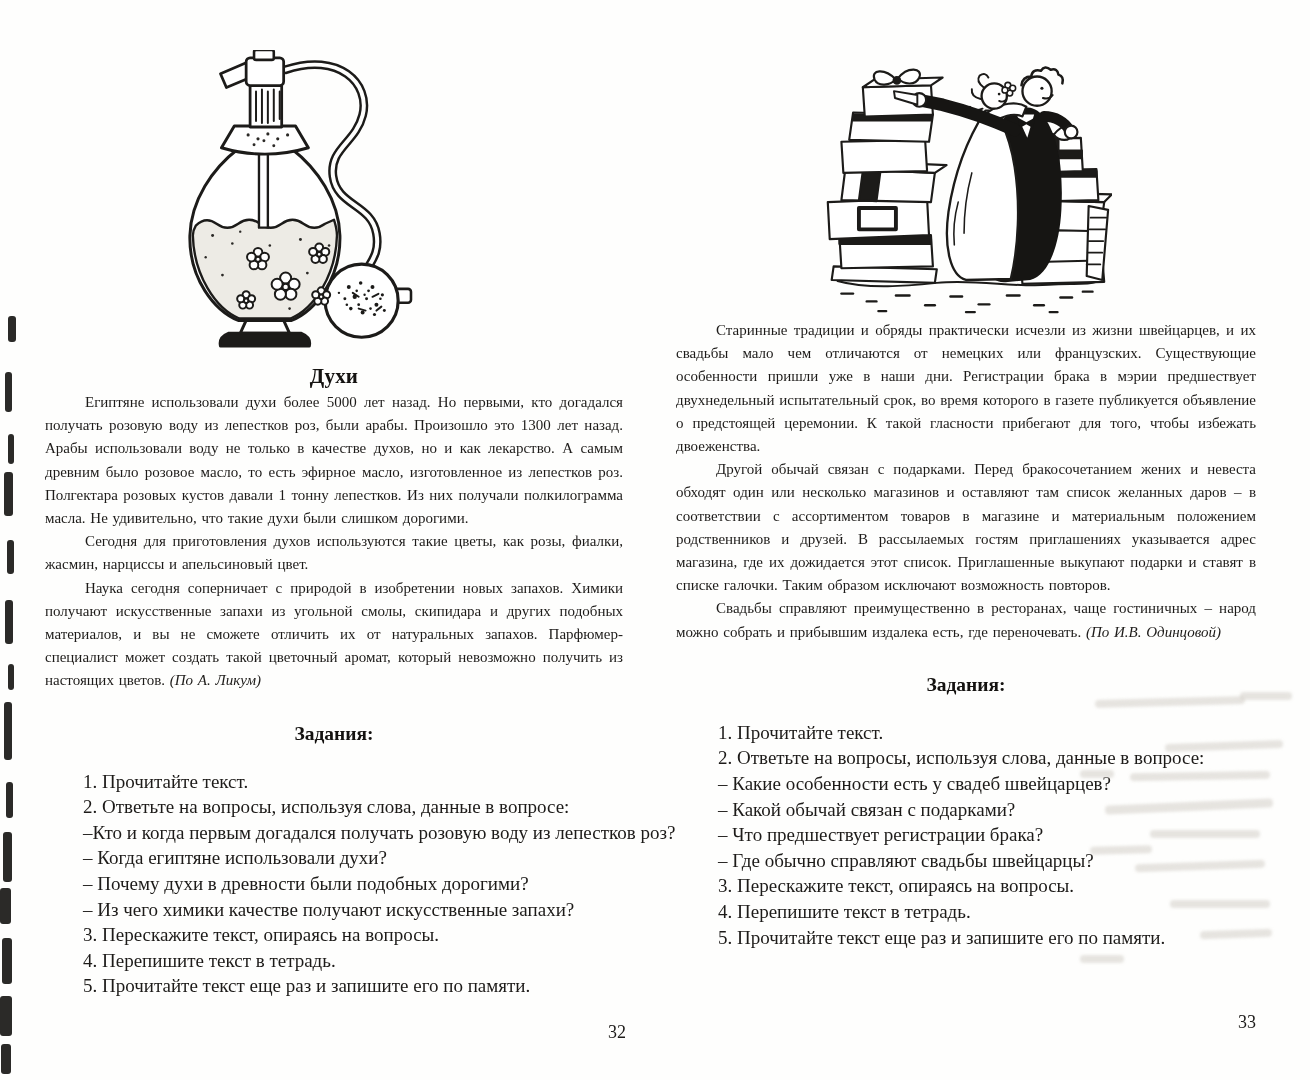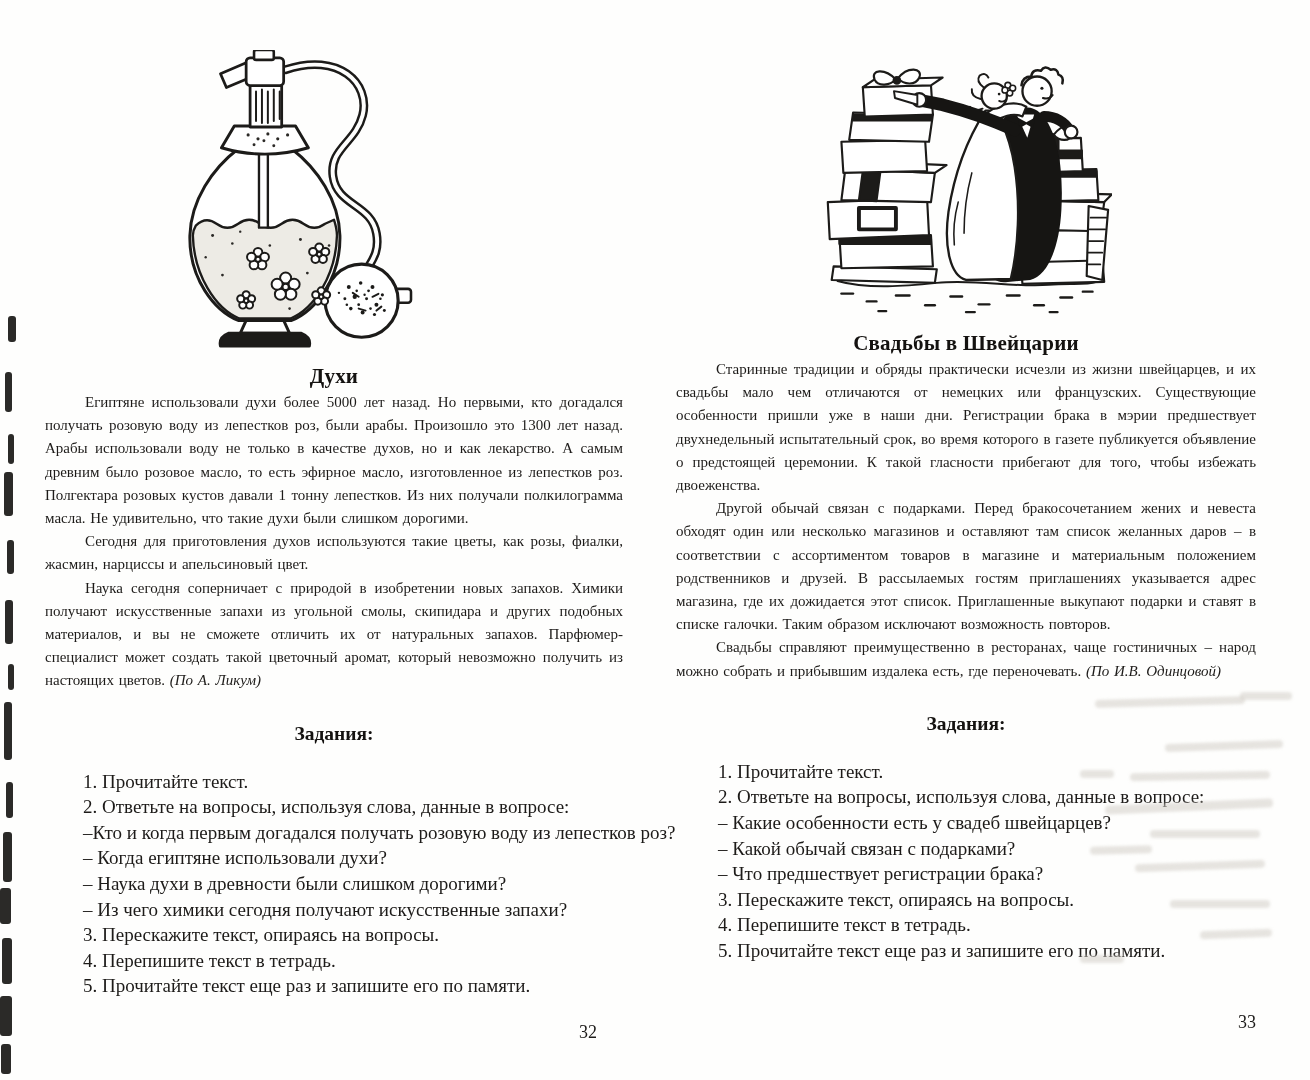--- a/index.html
+++ b/index.html
@@ -26,21 +26,21 @@
   }
   p.body em{font-style:italic;}
   h3.tasks-title{
     text-align:center; font-size:19.5px; font-weight:bold;
     margin:30px 0 24px; color:#141210;
   }
   .tasks{padding-left:38px; font-size:19px;}
   .page.right .tasks{padding-left:42px;}
   .task{line-height:25.6px; white-space:nowrap;}
   .pagenum{position:absolute; font-size:18px;}
-  .pagenum.n32{left:534px; top:1022px;}
+  .pagenum.n32{left:563px; top:1022px;}
   .pagenum.n33{left:562px; top:1012px;text-align:right;}
   
   .edge-mark{position:absolute; background:#191816; border-radius:3px; opacity:.92;}
   
   .bleed-bar{
     position:absolute; background:#d3cfc8; opacity:.55;
     border-radius:4px; filter:blur(1.6px);
   }
   svg{display:block;}
 </style>
@@ -199,22 +199,22 @@
     <p class="body">Сегодня для приготовления духов используются такие цветы, как розы, фиалки, жасмин, нарциссы и апельсиновый цвет.</p>
     <p class="body"><span>Наука сегодня соперничает с природой в изобретении новых запахов. Химики получают искусственные запахи из угольной смолы, скипидара и других подобных материалов, и вы не сможете отличить их от натуральных запахов. Парфюмер-специалист может создать такой цветочный аромат, который невозможно получить из настоящих цветов.</span> <em>(По А. Ликум)</em></p>
 
     <h3 class="tasks-title">Задания:</h3>
 
     <div class="tasks">
       <div class="task">1. Прочитайте текст.</div>
       <div class="task">2. Ответьте на вопросы, используя слова, данные в вопросе:</div>
       <div class="task">–Кто и когда первым догадался получать розовую воду из лепестков роз?</div>
       <div class="task">– Когда египтяне использовали духи?</div>
-      <div class="task">– Наука духи в древности были слишком дорогими?</div>
-      <div class="task">– Из чего химики сегодня получают искусственные запахи?</div>
+      <div class="task">– Почему духи в древности были подобных дорогими?</div>
+      <div class="task">– Из чего химики качестве получают искусственные запахи?</div>
       <div class="task">3. Перескажите текст, опираясь на вопросы.</div>
       <div class="task">4. Перепишите текст в тетрадь.</div>
       <div class="task">5. Прочитайте текст еще раз и запишите его по памяти.</div>
     </div>
 
     <div class="pagenum n32">32</div>
   </section>
 
   <section class="page right">
 
@@ -315,34 +315,34 @@
 
           <g>
             <path d="M200,76 C178,66 150,56 126,50 L106,46" fill="none" stroke="#161513" stroke-width="13"></path>
             <circle cx="102" cy="45" r="7" fill="#fff" stroke-width="2.2"></circle>
             <polygon points="100,40 76,36 77,43 100,50" fill="#fff" stroke-width="2"></polygon>
           </g>
         </g>
       </svg>
     </figure>
 
-    <h2 class="title">Свадьбы в Швейцарии</h2>
 
     <p class="body">Старинные традиции и обряды практически исчезли из жизни швейцарцев, и их свадьбы мало чем отличаются от немецких или французских. Существующие особенности пришли уже в наши дни. Регистрации брака в мэрии предшествует двухнедельный испытательный срок, во время которого в газете публикуется объявление о предстоящей церемонии. К такой гласности прибегают для того, чтобы избежать двоеженства.</p>
     <p class="body">Другой обычай связан с подарками. Перед бракосочетанием жених и невеста обходят один или несколько магазинов и оставляют там список желанных даров – в соответствии с ассортиментом товаров в магазине и материальным положением родственников и друзей. В рассылаемых гостям приглашениях указывается адрес магазина, где их дожидается этот список. Приглашенные выкупают подарки и ставят в списке галочки. Таким образом исключают возможность повторов.</p>
     <p class="body"><span>Свадьбы справляют преимущественно в ресторанах, чаще гостиничных – народ можно собрать и прибывшим издалека есть, где переночевать.</span> <em>(По И.В. Одинцовой)</em></p>
 
     <h3 class="tasks-title">Задания:</h3>
 
     <div class="tasks">
       <div class="task">1. Прочитайте текст.</div>
       <div class="task">2. Ответьте на вопросы, используя слова, данные в вопросе:</div>
       <div class="task">– Какие особенности есть у свадеб швейцарцев?</div>
       <div class="task">– Какой обычай связан с подарками?</div>
       <div class="task">– Что предшествует регистрации брака?</div>
+      <div class="task">– Где обычно справляют свадьбы швейцарцы?</div>
       <div class="task">3. Перескажите текст, опираясь на вопросы.</div>
       <div class="task">4. Перепишите текст в тетрадь.</div>
       <div class="task">5. Прочитайте текст еще раз и запишите его по памяти.</div>
     </div>
 
     <div class="pagenum n33">33</div>
   </section>
 
   <div>
     <i class="bleed-bar" style="left:1095px;top:698px;width:150px;height:8px;transform:rotate(-1.5deg)"></i>

